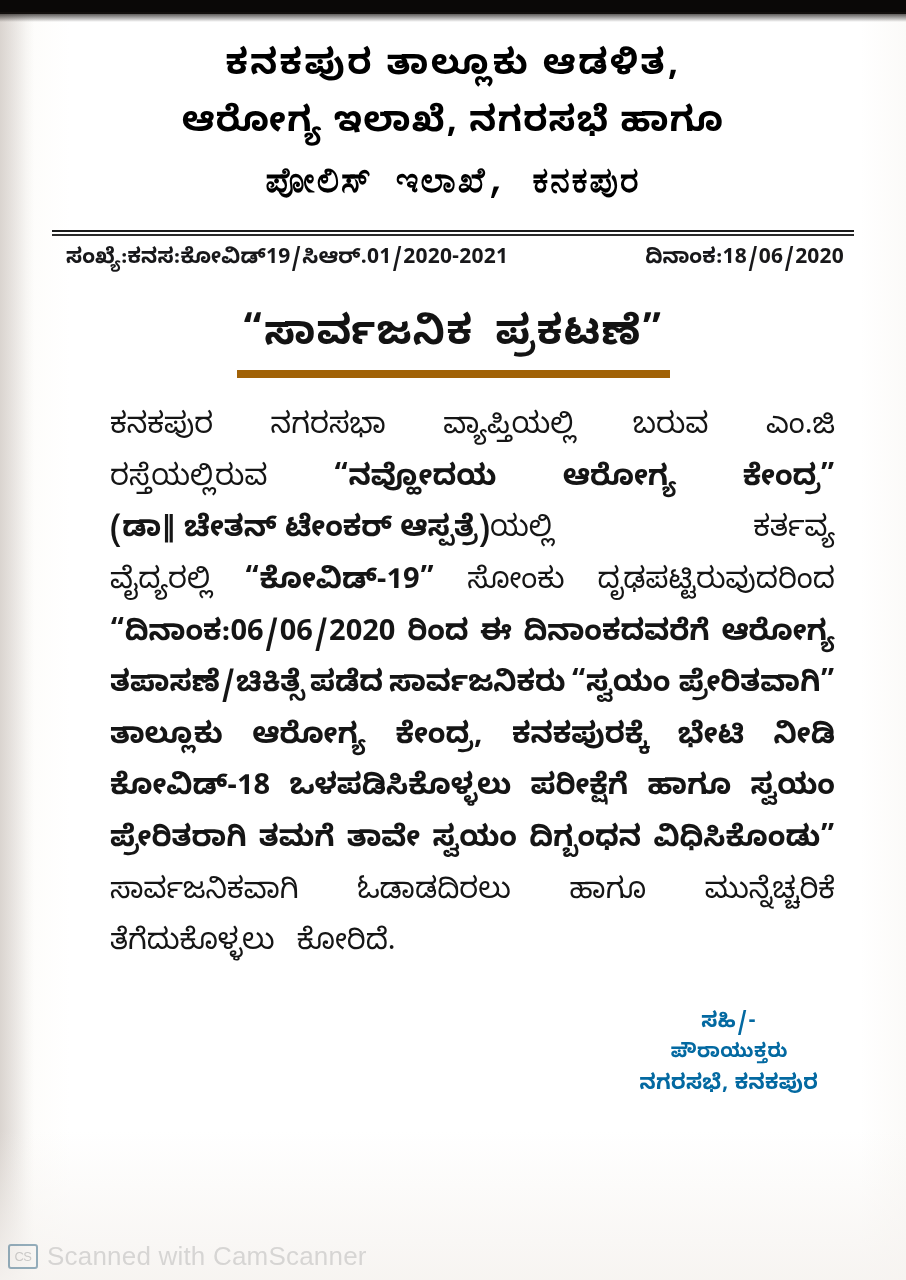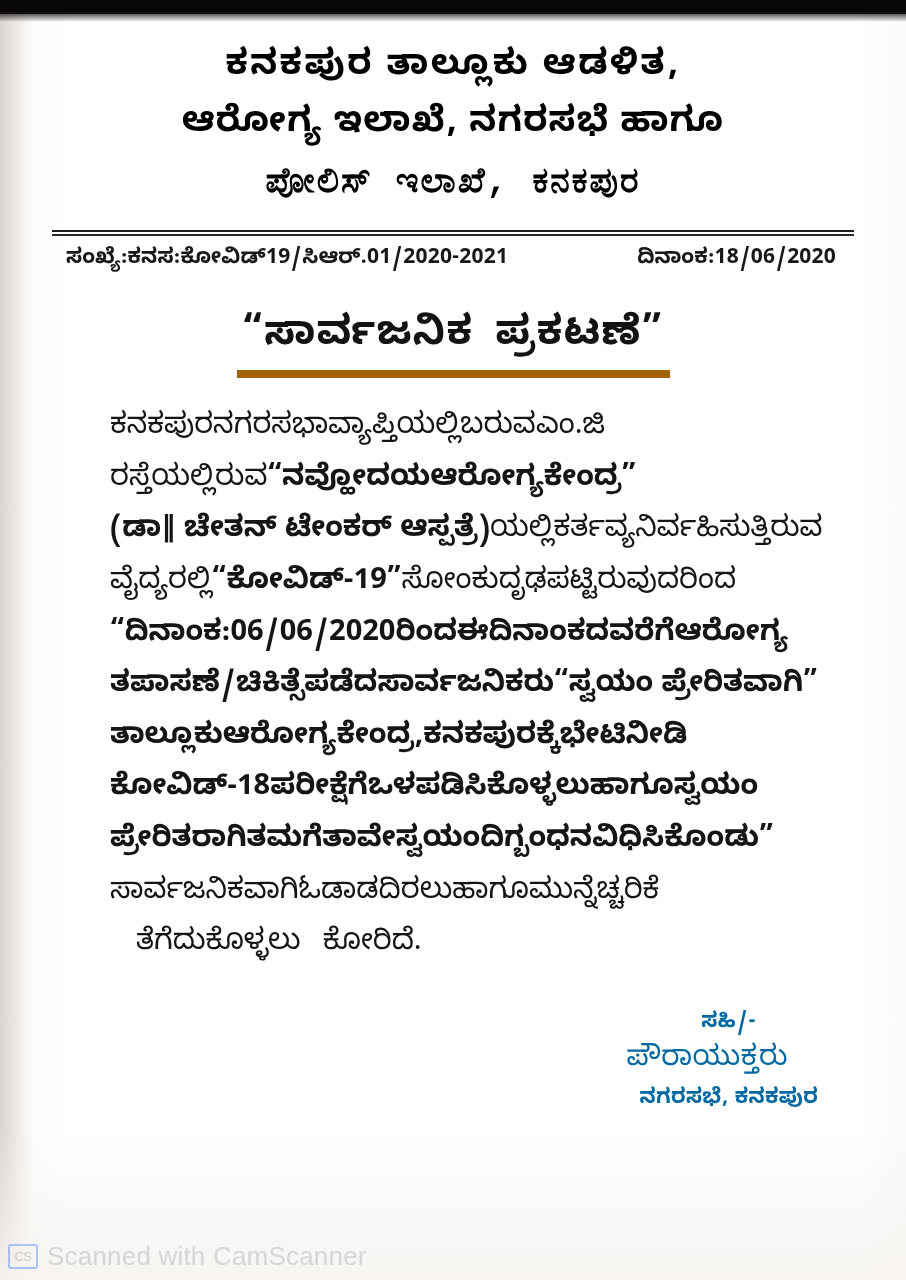--- a/index.html
+++ b/index.html
@@ -103,21 +103,21 @@
   .ref-row {
     margin: 9px 62px 0 66px;
     display: flex;
     justify-content: space-between;
     align-items: baseline;
     font-size: 21px;
     font-weight: 700;
     color: #18181a;
     letter-spacing: 0.2px;
   }
-  .ref-date { margin-right: 8px; }
+  .ref-date { }
 
   
   .title-block {
     margin: 40px 0 0 0;
     text-align: center;
   }
   .title-text {
     display: inline-block;
     font-size: 40px;
     font-weight: 700;
@@ -132,54 +132,54 @@
   
   .body-block {
     margin: 26px 70px 0 110px;
     font-size: 29px;
     line-height: 1.78;
     color: #151515;
     text-align: justify;
   }
   .bline {
     display: flex;
-    justify-content: flex-start;
+    justify-content: space-between;
     white-space: nowrap;
     width: 725px;
   }
-  .bline.last { justify-content: flex-start; margin-left: 26px; }
+  .bline.last { justify-content: flex-start; }
   .bline.last > span { margin-right: 22px; }
   .bline > span { display: inline-block; }
   .bold { font-weight: 700; }
 
   
   .sign-block {
     margin: 36px 88px 0 0;
     text-align: right;
     color: #0369a1;
     line-height: 1.55;
   }
   .sign-1 { font-size: 21px; font-weight: 700; margin-right: 62px; letter-spacing: 0.5px;}
-  .sign-2 { font-size: 28px; font-weight: 400; margin-right: 30px; letter-spacing: 0.5px;}
+  .sign-2 { font-size: 19px; font-weight: 700; margin-right: 30px; letter-spacing: 0.5px;}
   .sign-3 { font-size: 21px; font-weight: 700; letter-spacing: 0.3px;}
 
   
   .watermark {
     position: absolute;
     left: 8px;
     bottom: 8px;
     display: flex;
     align-items: center;
     gap: 9px;
     opacity: 0.42;
   }
   .cs-badge {
     width: 26px;
     height: 21px;
-    border: 2px solid #3b82f6;
+    border: 2px solid #0c4a6e;
     border-radius: 3px;
     color: #8e8e8e;
     font-family: "Liberation Sans", sans-serif;
     font-size: 13px;
     font-weight: 400;
     display: flex;
     align-items: center;
     justify-content: center;
     letter-spacing: -0.5px;
   }
@@ -236,21 +236,20 @@
       <div class="bline">
         <span>ರಸ್ತೆಯಲ್ಲಿರುವ</span>
         <span class="bold">“ನವ್ಹೋದಯ</span>
         <span class="bold">ಆರೋಗ್ಯ</span>
         <span class="bold">ಕೇಂದ್ರ”</span>
       </div>
 
       <div class="bline">
         <span><span class="bold">(ಡಾ‖ ಚೇತನ್ ಟೇಂಕರ್ ಆಸ್ಪತ್ರೆ)</span><span>ಯಲ್ಲಿ</span></span>
         <span>ಕರ್ತವ್ಯ</span>
-        <span>ನಿರ್ವಹಿಸುತ್ತಿರುವ</span>
       </div>
 
       <div class="bline">
         <span>ವೈದ್ಯರಲ್ಲಿ</span>
         <span class="bold">“ಕೋವಿಡ್-19”</span>
         <span>ಸೋಂಕು</span>
         <span>ದೃಢಪಟ್ಟಿರುವುದರಿಂದ</span>
       </div>
 
       <div class="bline">
@@ -272,22 +271,22 @@
         <span class="bold">ತಾಲ್ಲೂಕು</span>
         <span class="bold">ಆರೋಗ್ಯ</span>
         <span class="bold">ಕೇಂದ್ರ,</span>
         <span class="bold">ಕನಕಪುರಕ್ಕೆ</span>
         <span class="bold">ಭೇಟಿ</span>
         <span class="bold">ನೀಡಿ</span>
       </div>
 
       <div class="bline">
         <span class="bold">ಕೋವಿಡ್-18</span>
+        <span class="bold">ಒಳಪಡಿಸಿಕೊಳ್ಳಲು</span>
         <span class="bold">ಪರೀಕ್ಷೆಗೆ</span>
-        <span class="bold">ಒಳಪಡಿಸಿಕೊಳ್ಳಲು</span>
         <span class="bold">ಹಾಗೂ</span>
         <span class="bold">ಸ್ವಯಂ</span>
       </div>
 
       <div class="bline">
         <span class="bold">ಪ್ರೇರಿತರಾಗಿ</span>
         <span class="bold">ತಮಗೆ</span>
         <span class="bold">ತಾವೇ</span>
         <span class="bold">ಸ್ವಯಂ</span>
         <span class="bold">ದಿಗ್ಬಂಧನ</span>

